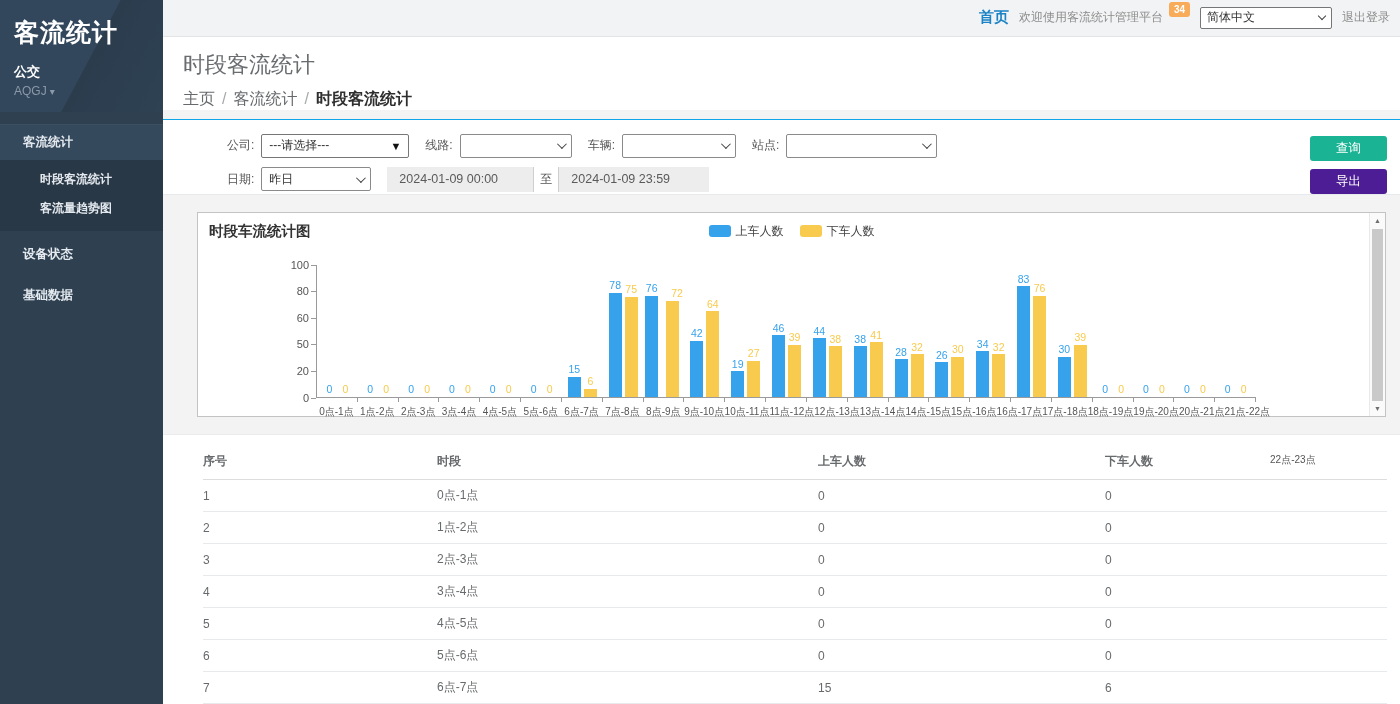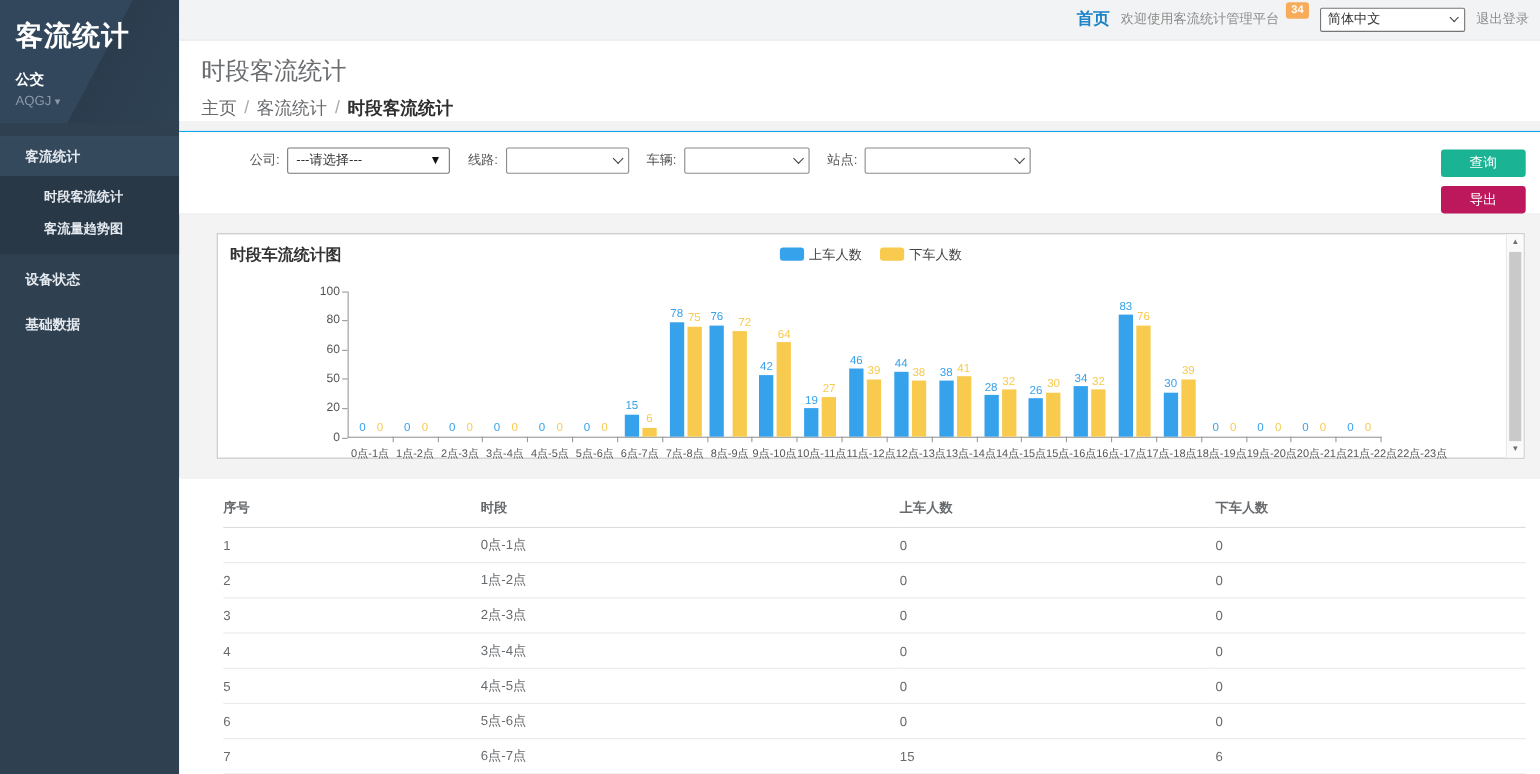--- a/index.html
+++ b/index.html
@@ -63,21 +63,21 @@
   .date-input { height:25px; background:#ededed; color:#5a5a5a; font-size:12.5px;
     display:flex; align-items:center; padding-left:12px; }
   .date-from { width:146px; }
   .date-to { width:150px; }
   .date-sep { height:25px; width:26px; background:#fff; border-left:1px solid #cfcfcf; border-right:1px solid #cfcfcf;
     display:flex; align-items:center; justify-content:center; font-size:12px; color:#555; }
   .filter-actions { display:flex; flex-direction:column; gap:8px; padding-top:2px; }
   .btn { width:77px; height:25px; border:none; border-radius:3px; color:#fff; font-size:12.5px; cursor:pointer;
     font-family:inherit; }
   .btn-query { background:#1ab394; }
-  .btn-export { background:#be185d;text-align:center; }
+  .btn-export { background:#4c1d95;text-align:center; }
 
   
   .chart-panel { position:relative; background:#fff; border:1px solid #c3c3c3;
     margin:0 14px 0 34px; height:235px; }
   .chart-title { position:absolute; top:9px; left:11px; font-size:14.5px; font-weight:bold; color:#333; }
   .legend { position:absolute; top:10px; left:50%; transform:translateX(-50%); display:flex; gap:16px; align-items:center; }
   .legend-entry { display:flex; align-items:center; gap:5px; cursor:pointer; }
   .legend-swatch { width:22px; height:12px; border-radius:3px; }
   .legend-label { font-size:12px; color:#444; }
   .plot { position:absolute; left:118px; top:52px; width:940px; height:133px;
@@ -171,20 +171,30 @@
           <div class="sel vehicle">
             <span></span>
             <span class="chev"></span>
           </div>
           <span class="f-label">站点:</span>
           <div class="sel station">
             <span></span>
             <span class="chev"></span>
           </div>
         </div>
+        <div class="f-row">
+          <span class="f-label">日期:</span>
+          <div class="sel datepre gap-after">
+            <span>昨日</span>
+            <span class="chev"></span>
+          </div>
+          <div class="date-input date-from">2024-01-09 00:00</div>
+          <div class="date-sep">至</div>
+          <div class="date-input date-to">2024-01-09 23:59</div>
+        </div>
       </div>
       <div class="filter-actions">
         <button class="btn btn-query">查询</button>
         <button class="btn btn-export">导出</button>
       </div>
     </div>
 
     <div class="spacer19"></div>
 
     <div class="chart-panel">
@@ -503,21 +513,21 @@
           </div>
           <div class="x-slot" style="flex: 0 0 40.8696px;">
             <span>19点-20点</span>
           </div>
           <div class="x-slot" style="flex: 0 0 40.8696px;">
             <span>20点-21点</span>
           </div>
           <div class="x-slot" style="flex: 0 0 40.8696px;">
             <span>21点-22点</span>
           </div>
-          <div class="x-slot" style="flex: 0 0 40.8696px;">
+          <div class="x-slot" style="flex: 0 0 40.8696px; margin-top: 48px;">
             <span>22点-23点</span>
           </div>
         </div>
       <div class="vscroll">
         <div class="arr">▲</div>
         <div class="vthumb"></div>
         <div class="arr down">▼</div>
       </div>
     </div>
 

